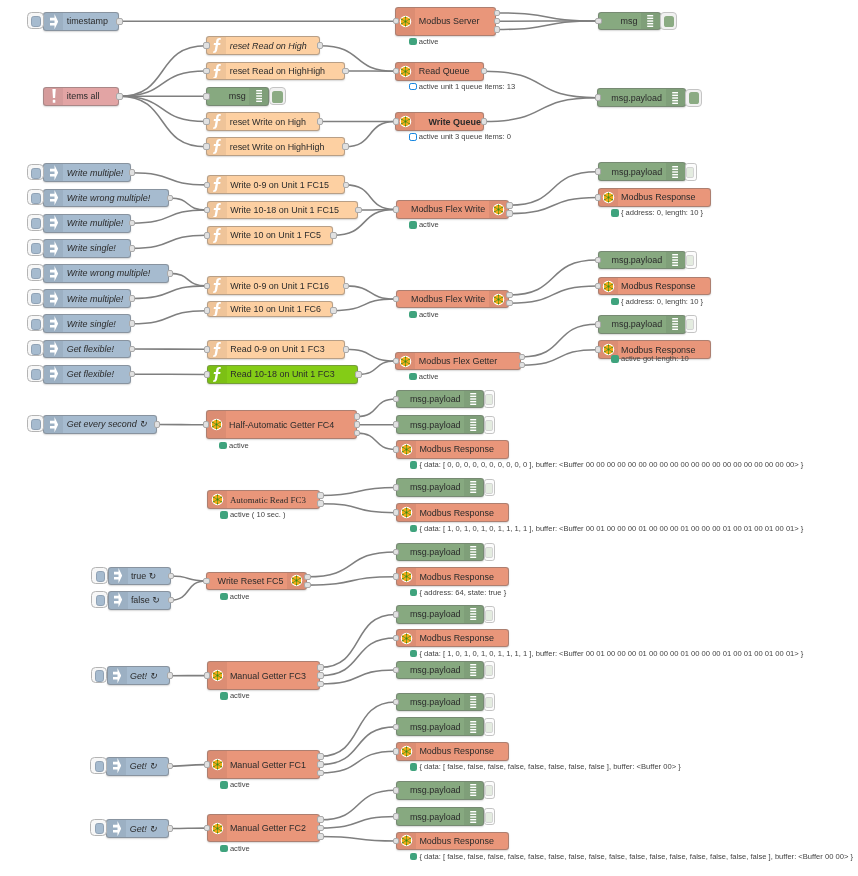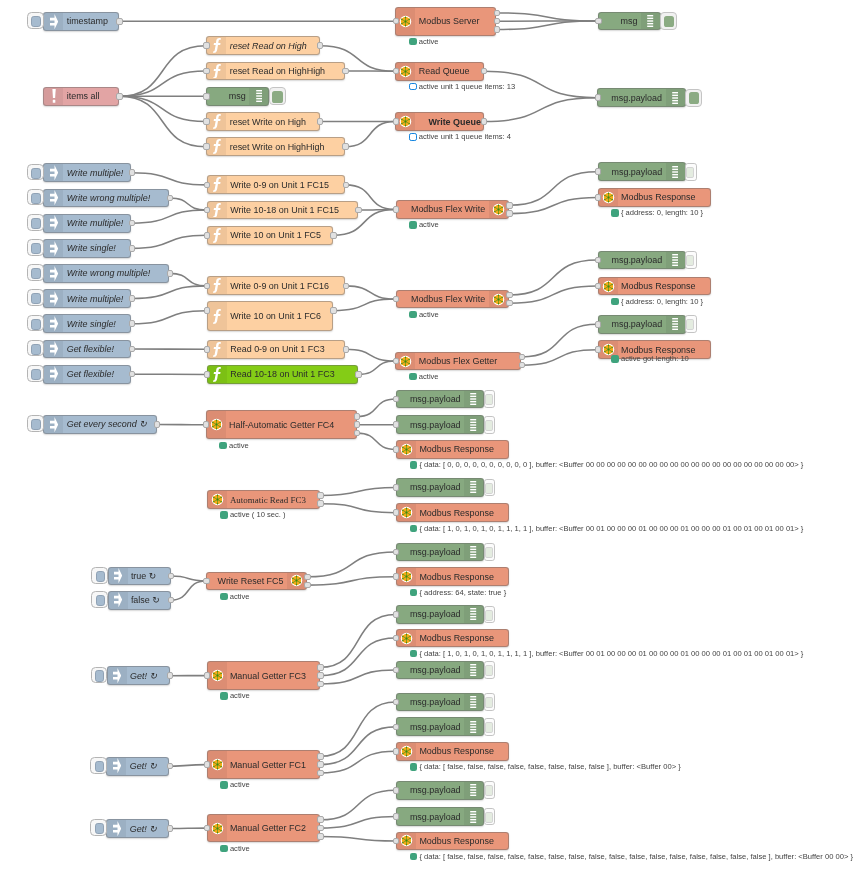--- a/index.html
+++ b/index.html
@@ -308,21 +308,21 @@
             <circle cx="17.1" cy="69.0" r="6" fill="#3f8511"></circle>
             <circle cx="17.1" cy="31.0" r="6" fill="#3f8511"></circle>
    <circle cx="50" cy="50" r="9" fill="#3f8511"></circle>
   </svg>
         </div>
         <div class="lbl" style="top: 50%; transform: translateY(-50%); left: 32px; font-weight: bold;">Write Queue</div>
       </div>
       <div class="port" style="left: -2.9px; top: 6.15px;"></div>
       <div class="port" style="left: 85.6px; top: 6.15px;"></div>
     </div>
-    <div class="status" style="left: 399.9px; top: 133.2px;"><span class="sicon ring" style="position: relative; display: inline-block; vertical-align: middle;"></span><span style="margin-left: 2.1px; vertical-align: middle;">active unit 1 queue items: 4</span></div>
+    <div class="status" style="left: 399.9px; top: 133.2px;"><span class="sicon ring" style="position: relative; display: inline-block; vertical-align: middle;"></span><span style="margin-left: 2.1px; vertical-align: middle;">active unit 3 queue items: 0</span></div>
     <div class="node" style="left: 597.4px; top: 88.3px; width: 88.2px; height: 18.9px;">
       <div class="nbody" style="background: rgb(135, 169, 128);">
         <div class="iconbox" style="width: 19px; right: 0px;">
           <svg class="dbg-icon" width="6.4" height="12.0" viewBox="0 0 34 68">
    <rect x="0" y="0" width="34" height="8" fill="#fff"></rect>
    <rect x="0" y="15" width="34" height="8" fill="#fff"></rect>
    <rect x="0" y="30" width="34" height="8" fill="#fff"></rect>
    <rect x="0" y="45" width="34" height="8" fill="#fff"></rect>
    <rect x="0" y="60" width="34" height="8" fill="#fff"></rect>
   </svg>
@@ -557,21 +557,21 @@
         <div class="iconbox" style="width: 19px; left: 0px;">
           <svg class="fn-icon" width="7.9" height="14.7" viewBox="0 0 40 74">
    <path fill="#fff" d="M33.2 0 C22.5 0 17.3 6.1 16.0 16.4 L14.9 25.0 L5.0 25.0 L3.3 35.6 L13.6 35.6 L8.4 62.0 C7.6 66.2 5.9 67.8 3.4 67.8 C2.0 67.8 0.9 67.4 0 66.8 L0 74 C1.6 74.6 3.6 74.9 5.9 74.9 C14.4 74.9 19.4 69.6 21.2 59.0 L25.3 35.6 L36.5 35.6 L38.2 25.0 L26.9 25.0 L28.0 16.3 C28.8 10.8 30.8 8.2 34.2 8.2 C36.0 8.2 37.6 8.6 39.0 9.3 L40 1.1 C38.0 0.4 35.8 0 33.2 0 Z"></path>
   </svg>
         </div>
         <div class="lbl" style="top: 50%; transform: translateY(-50%); left: 22.4px;">Write 0-9 on Unit 1 FC16</div>
       </div>
       <div class="port" style="left: -2.9px; top: 6.15px;"></div>
       <div class="port" style="left: 136px; top: 6.15px;"></div>
     </div>
-    <div class="node" style="left: 206.9px; top: 301.2px; width: 126px; height: 30px;">
+    <div class="node" style="left: 206.9px; top: 301.2px; width: 126px; height: 16px;">
       <div class="nbody" style="background: rgb(253, 208, 162);">
         <div class="iconbox" style="width: 19px; left: 0px;">
           <svg class="fn-icon" width="7.9" height="14.7" viewBox="0 0 40 74">
    <path fill="#fff" d="M33.2 0 C22.5 0 17.3 6.1 16.0 16.4 L14.9 25.0 L5.0 25.0 L3.3 35.6 L13.6 35.6 L8.4 62.0 C7.6 66.2 5.9 67.8 3.4 67.8 C2.0 67.8 0.9 67.4 0 66.8 L0 74 C1.6 74.6 3.6 74.9 5.9 74.9 C14.4 74.9 19.4 69.6 21.2 59.0 L25.3 35.6 L36.5 35.6 L38.2 25.0 L26.9 25.0 L28.0 16.3 C28.8 10.8 30.8 8.2 34.2 8.2 C36.0 8.2 37.6 8.6 39.0 9.3 L40 1.1 C38.0 0.4 35.8 0 33.2 0 Z"></path>
   </svg>
         </div>
         <div class="lbl" style="top: 50%; transform: translateY(-50%); left: 22.4px;">Write 10 on Unit 1 FC6</div>
       </div>
       <div class="port" style="left: -2.9px; top: 6.15px;"></div>
       <div class="port" style="left: 123.4px; top: 6.15px;"></div>

